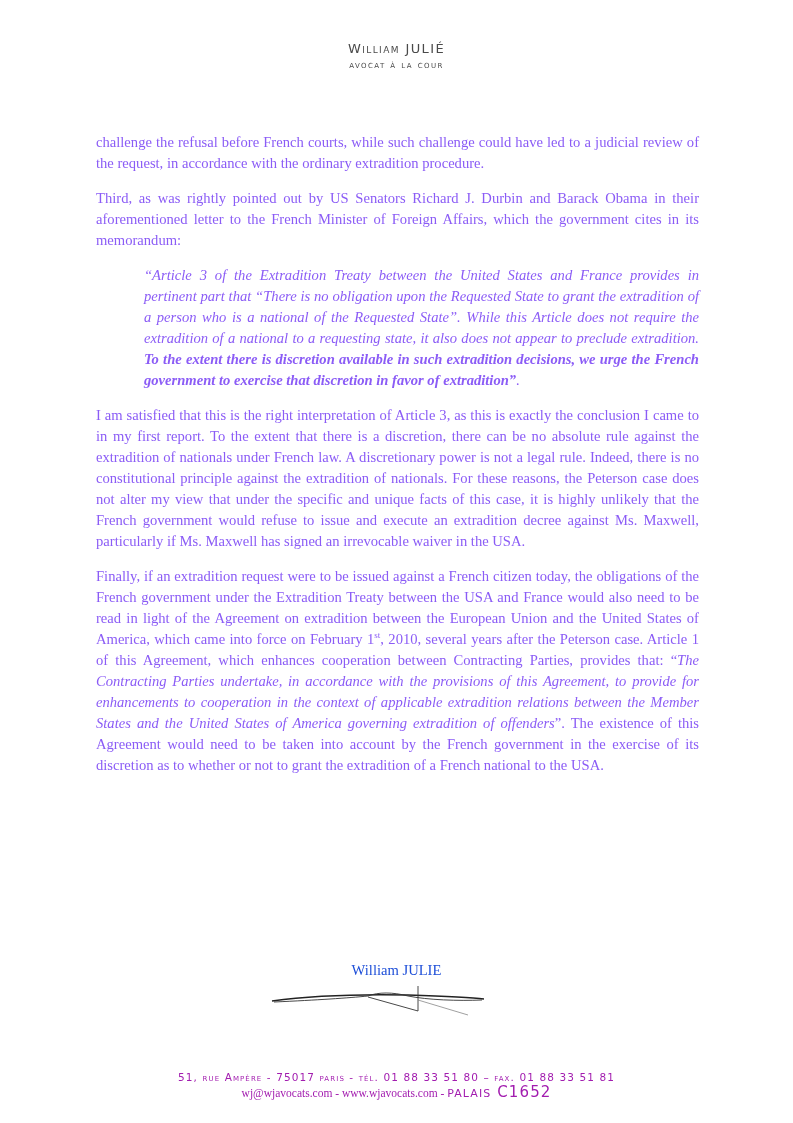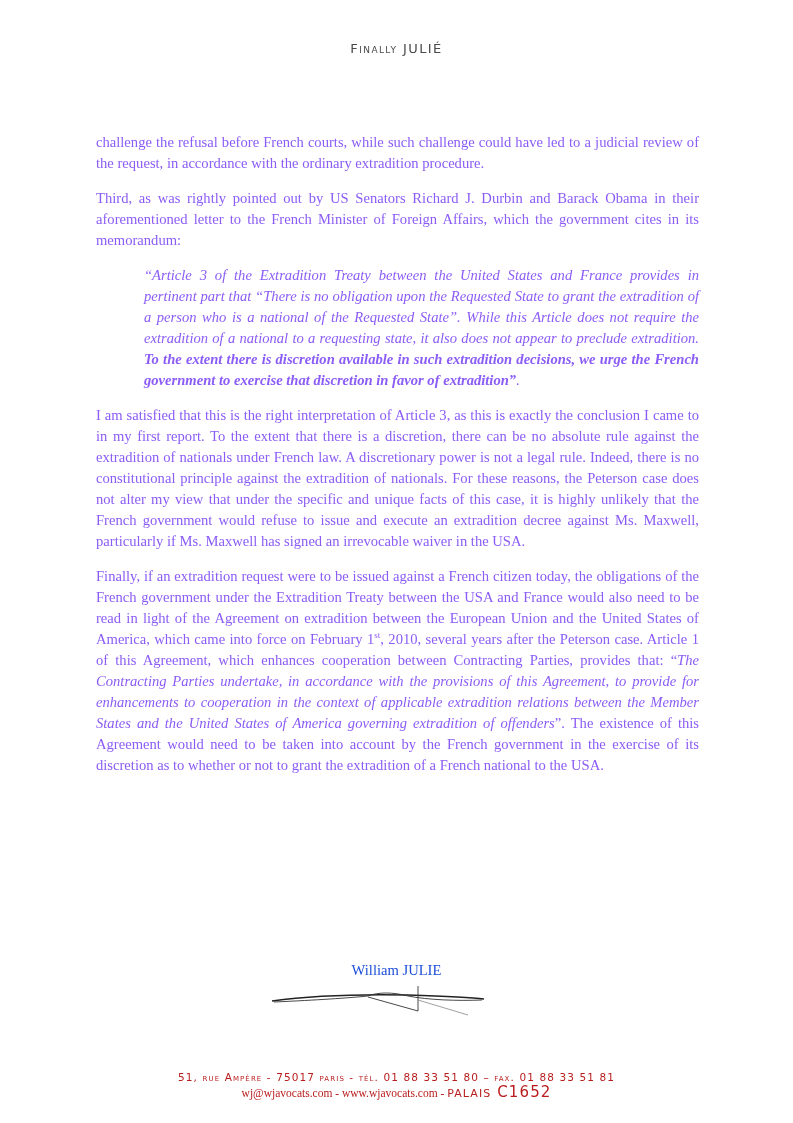--- a/index.html
+++ b/index.html
@@ -6,31 +6,32 @@
   body { width: 793px; height: 1123px; position: relative; overflow: hidden; }
   .letterhead { position: absolute; top: 40px; left: 0; width: 793px; text-align: center; color: #4a4a4a; font-family: "DejaVu Sans", sans-serif; }
   .lh-name { font-size: 13px; letter-spacing: 1.4px; font-variant: small-caps; line-height: 17px; }
   .lh-sub { font-size: 10.5px; letter-spacing: 1.4px; font-variant: small-caps; text-transform: lowercase; line-height: 14px; }
   .body { position: absolute; top: 132px; left: 96px; width: 603px; font-family: "Liberation Serif", serif; font-size: 14.6px; line-height: 21px; color: #8b5cf6; text-align: justify; }
   .body p { margin: 0 0 14px 0; }
   .quote { margin: 0 0 14px 48px !important; font-style: italic; }
   .quote b { font-weight: bold; }
   .signer { position: absolute; top: 962px; left: 0; width: 793px; text-align: center; font-family: "Liberation Serif", serif; font-size: 14.6px; color: #1d4ed8; }
   .signature { position: absolute; top: 982px; left: 268px; width: 220px; height: 40px; }
-  .footer { position: absolute; top: 1070px; left: 0; width: 793px; text-align: center; color: #b91c1c; }
+  .footer { position: absolute; top: 1070px; left: 0; width: 793px; text-align: center; color: #a21caf; }
   .ft1 { font-family: "DejaVu Sans", sans-serif; font-size: 10.5px; letter-spacing: 1.1px; font-variant: small-caps; line-height: 15px; }
   .ft2 { font-family: "Liberation Serif", serif; font-size: 11.5px; line-height: 15px; }
   .ft2 .sc { font-family: "DejaVu Sans", sans-serif; font-size: 15px; letter-spacing: 1.1px; font-variant: small-caps; }
   sup { font-size: 9px; line-height: 0; }
 </style>
 </head>
 <body>
 
 <div class="letterhead">
-  <div class="lh-name">Finally JULIÉ</div>
+  <div class="lh-name">William JULIÉ</div>
+  <div class="lh-sub">avocat à la cour</div>
 </div>
 
 <div class="body">
   <p>challenge the refusal before French courts, while such challenge could have led to a judicial review of the request, in accordance with the ordinary extradition procedure.</p>
   <p>Third, as was rightly pointed out by US Senators Richard J. Durbin and Barack Obama in their aforementioned letter to the French Minister of Foreign Affairs, which the government cites in its memorandum:</p>
   <p class="quote"><span>“Article 3 of the Extradition Treaty between the United States and France provides in pertinent part that “There is no obligation upon the Requested State to grant the extradition of a person who is a national of the Requested State”. While this Article does not require the extradition of a national to a requesting state, it also does not appear to preclude extradition. </span><b>To the extent there is discretion available in such extradition decisions, we urge the French government to exercise that discretion in favor of extradition”</b><span>.</span></p>
   <p>I am satisfied that this is the right interpretation of Article 3, as this is exactly the conclusion I came to in my first report. To the extent that there is a discretion, there can be no absolute rule against the extradition of nationals under French law. A discretionary power is not a legal rule. Indeed, there is no constitutional principle against the extradition of nationals. For these reasons, the Peterson case does not alter my view that under the specific and unique facts of this case, it is highly unlikely that the French government would refuse to issue and execute an extradition decree against Ms. Maxwell, particularly if Ms. Maxwell has signed an irrevocable waiver in the USA.</p>
   <p><span>Finally, if an extradition request were to be issued against a French citizen today, the obligations of the French government under the Extradition Treaty between the USA and France would also need to be read in light of the Agreement on extradition between the European Union and the United States of America, which came into force on February 1</span><sup>st</sup><span>, 2010, several years after the Peterson case. Article 1 of this Agreement, which enhances cooperation between Contracting Parties, provides that: “</span><i>The Contracting Parties undertake, in accordance with the provisions of this Agreement, to provide for enhancements to cooperation in the context of applicable extradition relations between the Member States and the United States of America governing extradition of offenders</i><span>”. The existence of this Agreement would need to be taken into account by the French government in the exercise of its discretion as to whether or not to grant the extradition of a French national to the USA.</span></p>
 </div>
 

